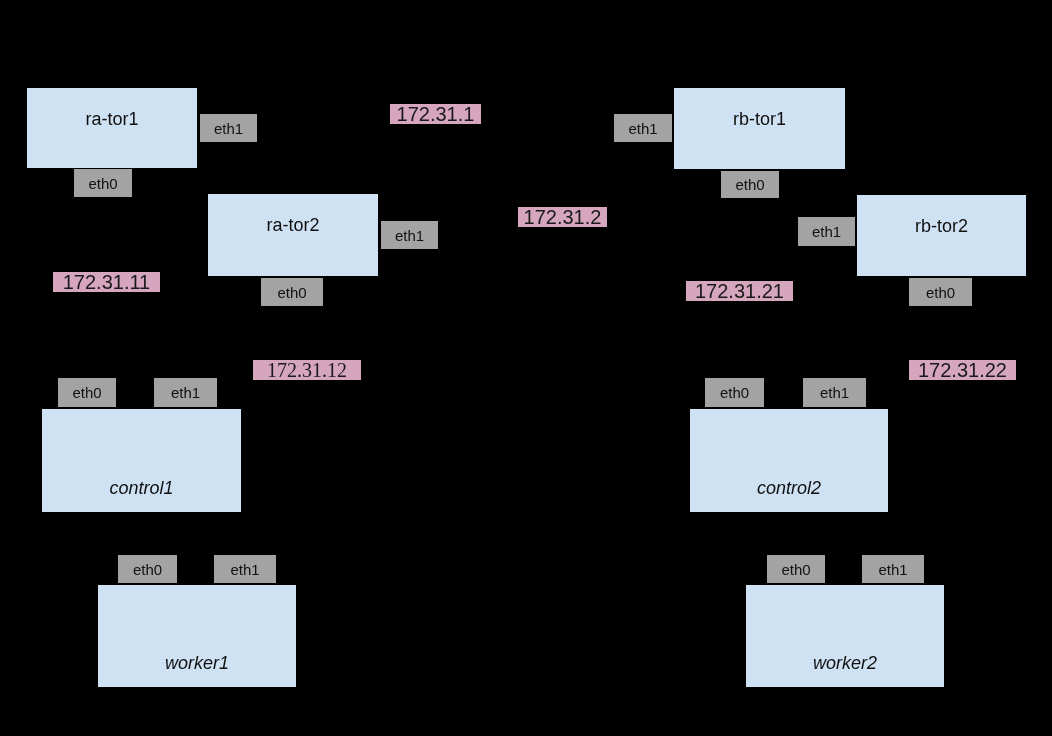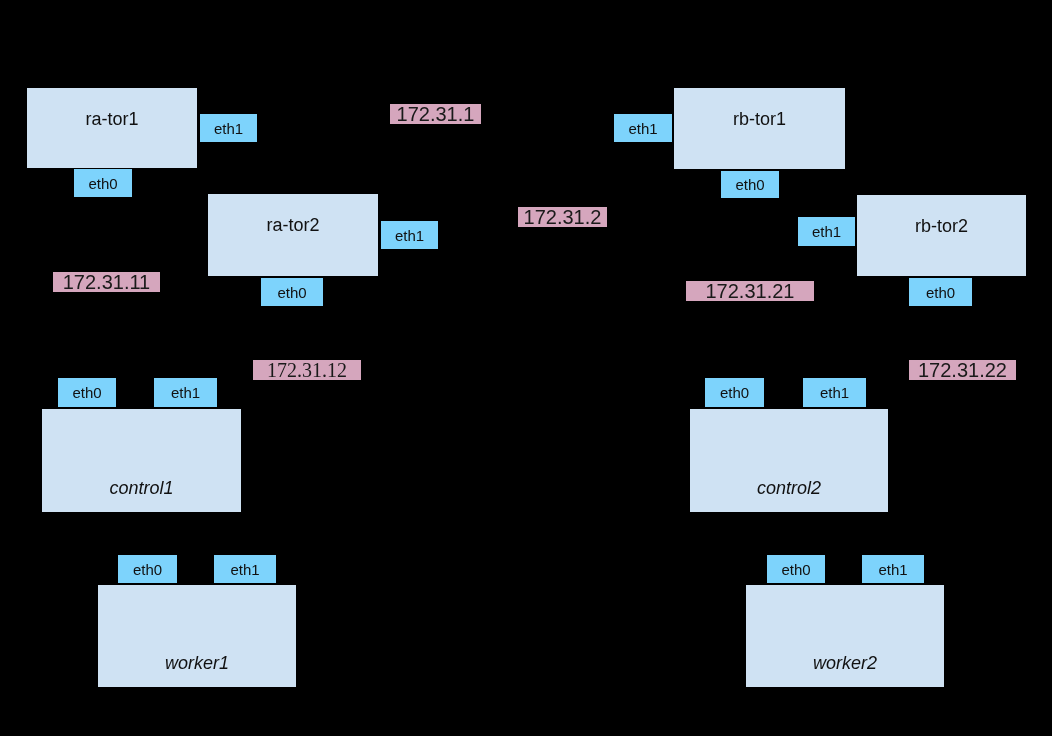--- a/index.html
+++ b/index.html
@@ -30,21 +30,21 @@
     align-items: flex-start;
     padding-top: 21px;
   }
   .node--host {
     align-items: flex-end;
     padding-bottom: 12px;
     font-style: italic;
   }
   .eth {
     position: absolute;
-    background: #7dd3fc;
+    background: #a3a3a3;
     border: 1px solid #000000;
     box-sizing: border-box;
     display: flex;
     align-items: center;
     justify-content: center;
     font-size: 15px;
   }
   .subnet {
     position: absolute;
     background: #d5a6bd;
@@ -147,20 +147,20 @@
   </div>
   <div class="subnet" style="left:518px; top:207px; width:89px;">
     <span>172.31.2</span>
   </div>
   <div class="subnet" style="left:53px; top:272px; width:107px;">
     <span>172.31.11</span>
   </div>
   <div class="subnet" style="left:253px; top:360px; width:108px;font-family:Liberation Serif, serif;">
     <span>172.31.12</span>
   </div>
-  <div class="subnet" style="left:686px; top:281px; width:128px;text-align:center;">
+  <div class="subnet" style="left:686px; top:281px; width:107px;text-align:center;">
     <span>172.31.21</span>
   </div>
   <div class="subnet" style="left:909px; top:360px; width:107px;">
     <span>172.31.22</span>
   </div>
 
 </div>
 
 </body></html>

